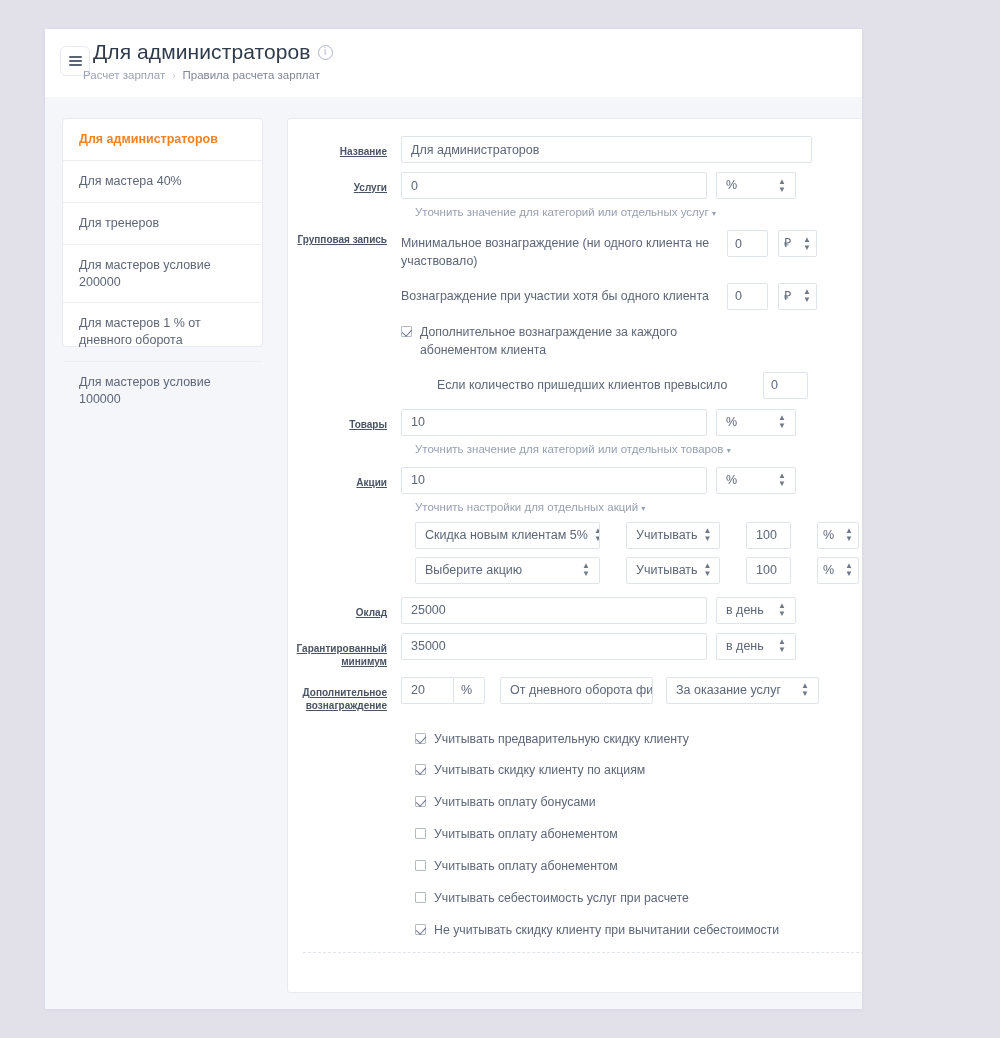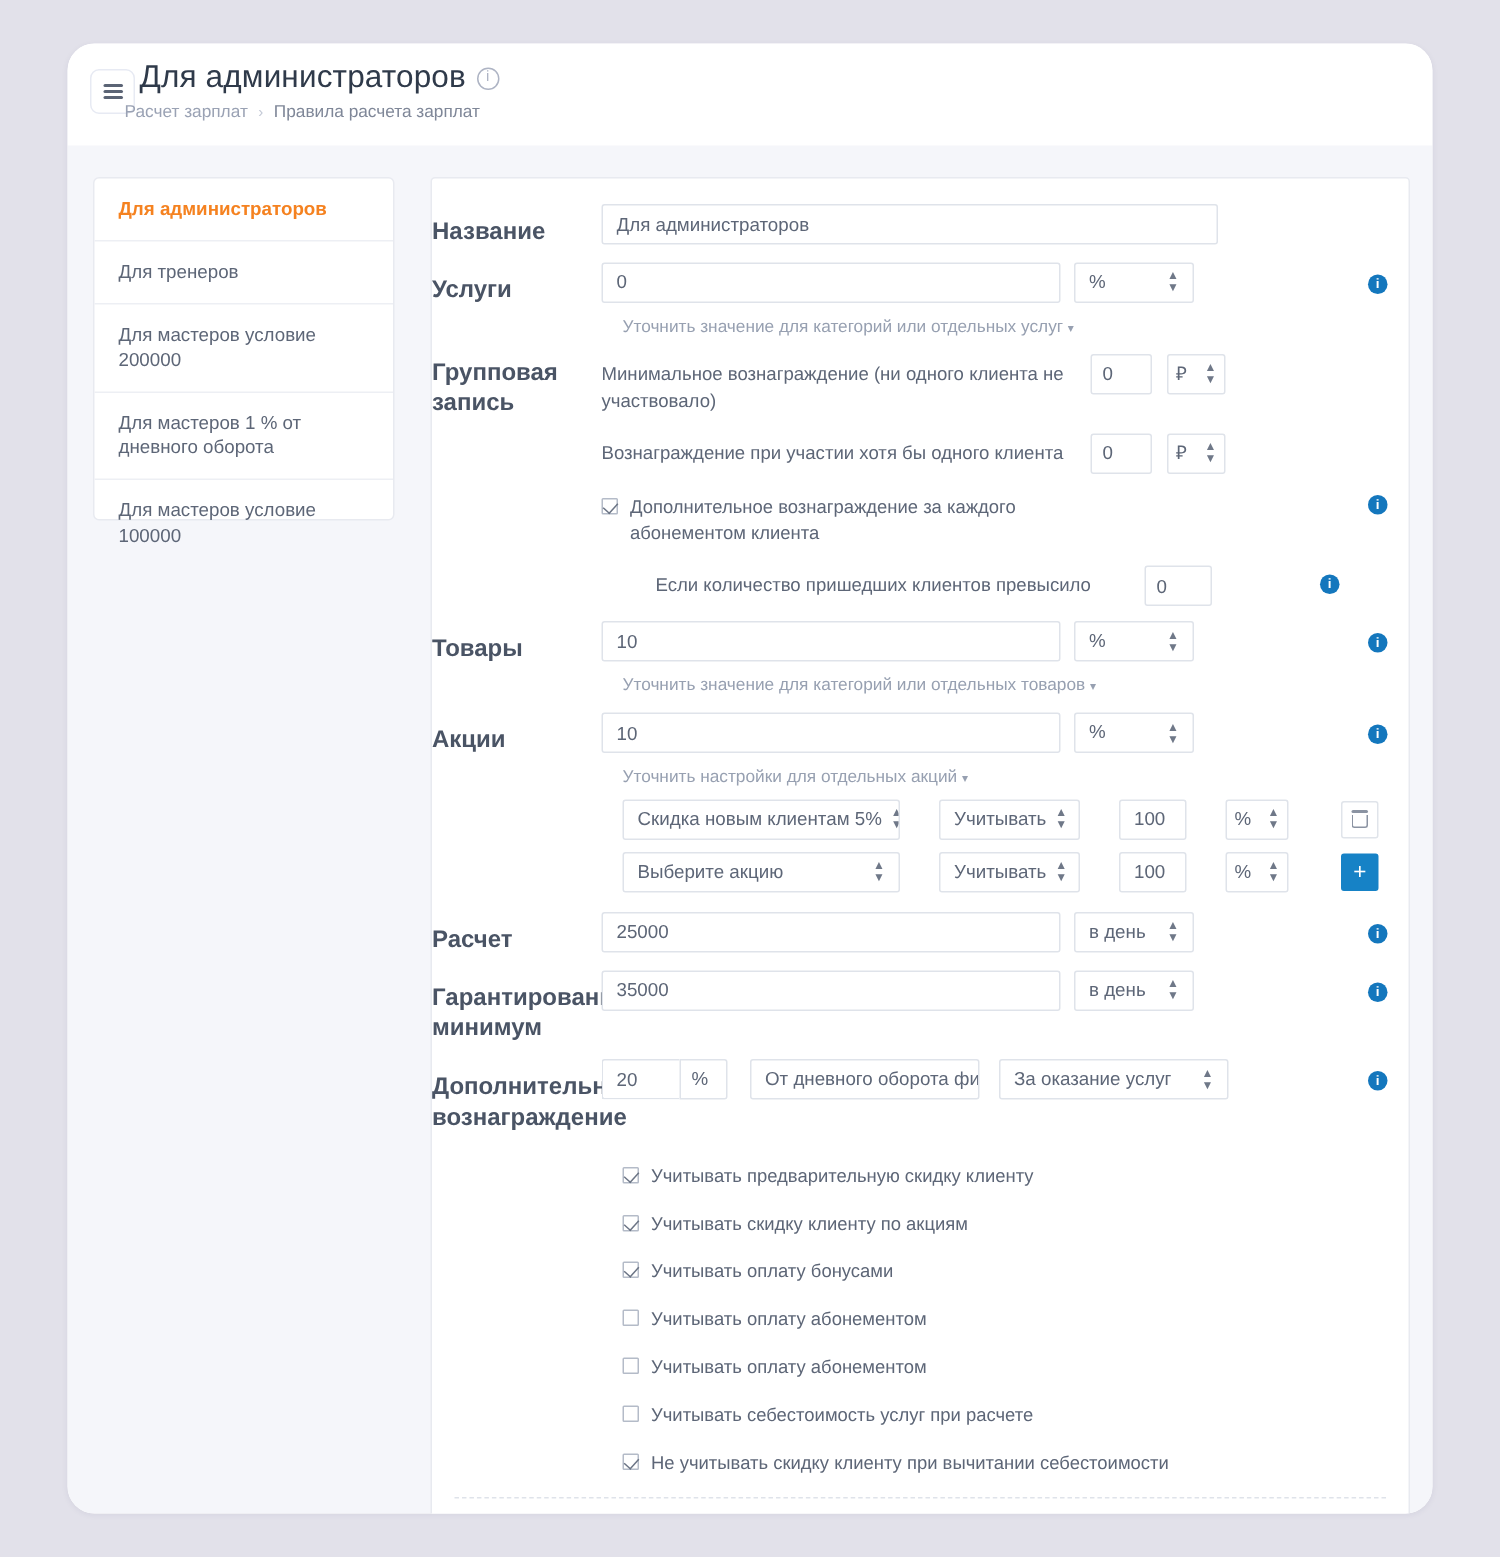--- a/index.html
+++ b/index.html
@@ -5,22 +5,22 @@
   * { box-sizing: border-box; }
   html, body { margin:0; padding:0; }
   body {
     width:1000px; height:1038px;
     background:#e2e1ea;
     font-family:"Liberation Sans", sans-serif;
     -webkit-font-smoothing:antialiased;
   }
 
   .app-card{
-    position:absolute; left:45px; top:29px; width:910px; height:980px;
-    background:#ffffff; border-radius:18px; overflow:hidden;
+    position:absolute; left:45px; top:29px; width:817px; height:980px;
+    background:#ffffff; border-radius:0; overflow:hidden;
     box-shadow:0 1px 4px rgba(40,40,80,.06);
   }
 
   
   .header{
     height:68px; background:#fff; padding:0 0 0 0; position:relative;
   }
   .burger{
     position:absolute; left:15px; top:17px; width:30px; height:30px;
     border:1px solid #e7eaf3; border-radius:6px; background:#fff;
@@ -64,22 +64,22 @@
   .side-item.active{ color:#f58220; font-weight:bold; }
 
   .form-panel{
     flex:1; background:#fff; border:1px solid #e8eaf0; border-radius:3px;
     align-self:flex-start; padding:17px 0 0 0; min-height:875px; position:relative;
   }
 
   
   .row{ display:flex; align-items:flex-start; padding:0 14px 0 0; margin-bottom:9px;}
   .lbl{
-    width:113px; flex:0 0 113px; text-align:left; padding-right:14px;
-    font-size:16px; font-weight:bold; color:#4a5465; line-height:1.3; padding-top:9px;
+    width:113px; flex:0 0 113px; text-align:right; padding-right:14px;
+    font-size:10px; font-weight:bold; color:#4a5465; line-height:1.3; padding-top:9px;text-decoration:underline;
   }
   .ctl{ flex:1; display:flex; align-items:flex-start; gap:9px;}
 
   .inp{
     height:27px; border:1px solid #dfe3ea; border-radius:2px; background:#fff;
     font-size:12.5px; color:#5d6677; padding:0 9px; font-family:inherit;
     line-height:25px; outline:none;
   }
   .inp.full{ width:411px; }
   .inp.tiny{ width:41px; padding:0 7px; }
@@ -174,20 +174,21 @@
       <a>Расчет зарплат</a>
       <span class="sep">›</span>
       <span class="cur">Правила расчета зарплат</span>
     </div>
   </div>
 
   <div class="body-wrap">
 
     <div class="side-list">
       <div class="side-item active">Для администраторов</div>
+      <div class="side-item">Для мастера 40%</div>
       <div class="side-item">Для тренеров</div>
       <div class="side-item">Для мастеров условие 200000</div>
       <div class="side-item">Для мастеров 1 % от дневного оборота</div>
       <div class="side-item">Для мастеров условие 100000</div>
     </div>
 
     <div class="form-panel">
 
       <div class="row">
         <div class="lbl">Название</div>
@@ -358,21 +359,21 @@
               <b>▲</b>
               <b>▼</b>
             </span>
         </div>
         <div class="icon-btn plus" style="margin-left:9px">
           <span>+</span>
         </div>
       </div>
 
       <div class="row">
-        <div class="lbl">Расчет</div>
+        <div class="lbl">Оклад</div>
         <div class="ctl">
           <input class="inp" style="width: 306px;" value="25000">
           <div class="sel u">
             <span>в день</span>
             <span class="caret">
                 <b>▲</b>
                 <b>▼</b>
               </span>
           </div>
           <div class="info-slot">

